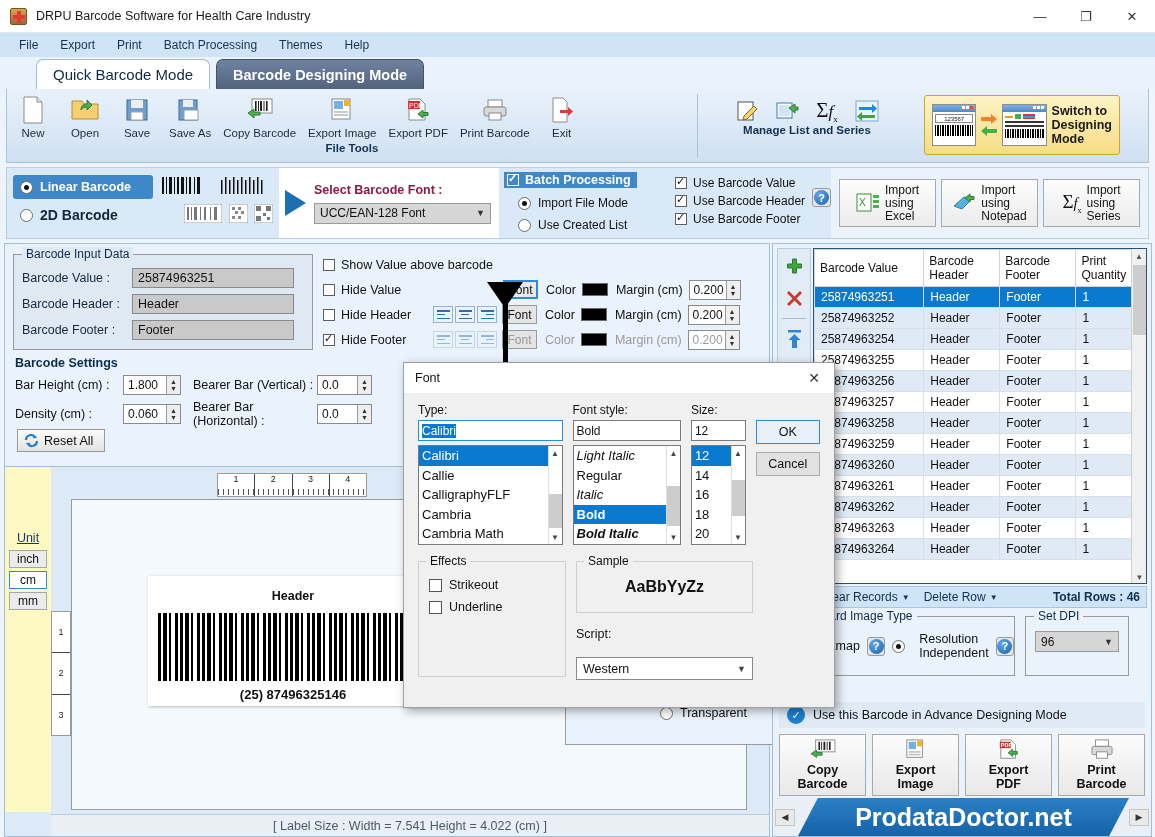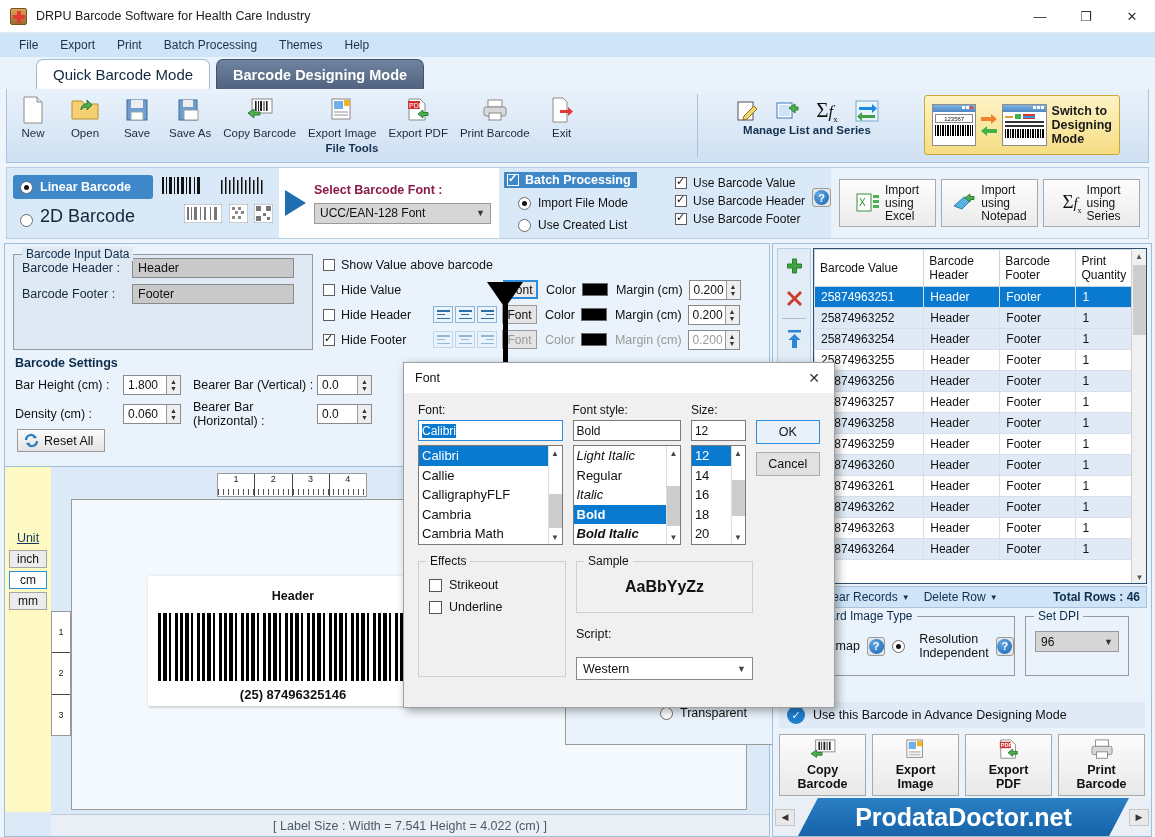--- a/index.html
+++ b/index.html
@@ -76,21 +76,21 @@
   .mc-body{padding:2px;}
   .mc-field{border:1px solid #888;font-size:6px;text-align:center;color:#111;background:#fff;height:9px;line-height:9px;}
   .bars{height:11px;width:100%;background:repeating-linear-gradient(90deg,#000 0 1px,#fff 1px 2px,#000 2px 4px,#fff 4px 5px);margin-top:2px;}
   .arrow-pair{display:flex;flex-direction:column;gap:2px;align-items:center;}
   
   #selband{ margin:4px 6px 0 6px; height:72px; background:#eaf3fc; border:1px solid #b8cfe4; display:flex; }
   .sb-left{width:272px;padding:5px 6px;background:#d9e9f8;}
   .sb-radio-row{display:flex;align-items:center;height:28px;}
   .sb-chip{width:196px;height:24px;border-radius:3px;display:flex;align-items:center;padding-left:7px;}
   .sb-chip.sel{background:#3e87c8;color:#fff;font-weight:bold;font-size:12.5px;}
-  .sb-chip.uns{color:#12263a;font-weight:normal;font-size:18px;align-items:flex-end;}
+  .sb-chip.uns{color:#12263a;font-weight:bold;font-size:14px;}
   .radio{width:13px;height:13px;border-radius:50%;border:1px solid #6b6b6b;background:#fff;display:inline-block;position:relative;margin-right:7px;flex:none;}
   .radio.on:after{content:"";position:absolute;left:3px;top:3px;width:5px;height:5px;border-radius:50%;background:#111;}
   .sb-mid{width:220px;background:#fff;display:flex;align-items:center;padding-left:6px;}
   .bigarrow{width:0;height:0;border-top:13px solid transparent;border-bottom:13px solid transparent;border-left:21px solid #1e6fb0;margin-right:8px;}
   .sbf-title{color:#8b1a4a;font-weight:bold;font-size:12.5px;}
   .combo{height:21px;border:1px solid #9a9a9a;background:#d6d6d6;display:flex;align-items:center;justify-content:space-between;padding:0 5px;font-size:12px;}
   .combo .chev{font-size:9px;color:#333;}
   .sb-batch{width:172px;background:#d9e9f8;padding:4px 5px;}
   .bp-title{background:#3e87c8;color:#fff;font-weight:bold;font-size:12.5px;display:inline-flex;align-items:center;padding:1px 6px 1px 3px;}
   .cb{width:12px;height:12px;border:1px solid #5e5e5e;background:#fff;display:inline-block;position:relative;margin-right:6px;flex:none;}
@@ -562,20 +562,24 @@
     </div>
   </div>
 </div>
 
 <div id="body">
 
   <div id="leftpanel">
 
     <div class="gbox" style="position:absolute;left:8px;top:10px;width:300px;height:96px;background:#dfe9f3;">
       <div class="gbox-title" style="background:#dfe9f3">Barcode Input Data</div>
+      <div class="field-row" style="margin-top:10px">
+        <div class="field-lbl">Barcode Value :</div>
+        <div class="txtbox" style="width:162px">25874963251</div>
+      </div>
       <div class="field-row">
         <div class="field-lbl">Barcode Header :</div>
         <div class="txtbox" style="width:162px">Header</div>
       </div>
       <div class="field-row">
         <div class="field-lbl">Barcode Footer :</div>
         <div class="txtbox" style="width:162px">Footer</div>
       </div>
     </div>
 
@@ -1011,21 +1015,21 @@
 
 <div id="fontdlg">
   <div id="dlg-title">
     <span>Font</span>
     <div id="dlg-close">✕</div>
   </div>
 
   <div style="padding:10px 14px 0 14px;display:flex;gap:10px;">
 
     <div style="width:148px">
-      <div class="dlg-lbl">Font:</div>
+      <div class="dlg-lbl">Type:</div>
       <div class="dlg-input">
         <span style="background:#0a7ad1;color:#fff;">Calibri</span>
       </div>
       <div class="listbox" style="height:100px;margin-top:4px">
         <div class="lb-items" id="font-list">
             <div class="lb-item sel">Calibri</div>
             <div class="lb-item">Callie</div>
             <div class="lb-item">CalligraphyFLF</div>
             <div class="lb-item">Cambria</div>
             <div class="lb-item">Cambria Math</div>

